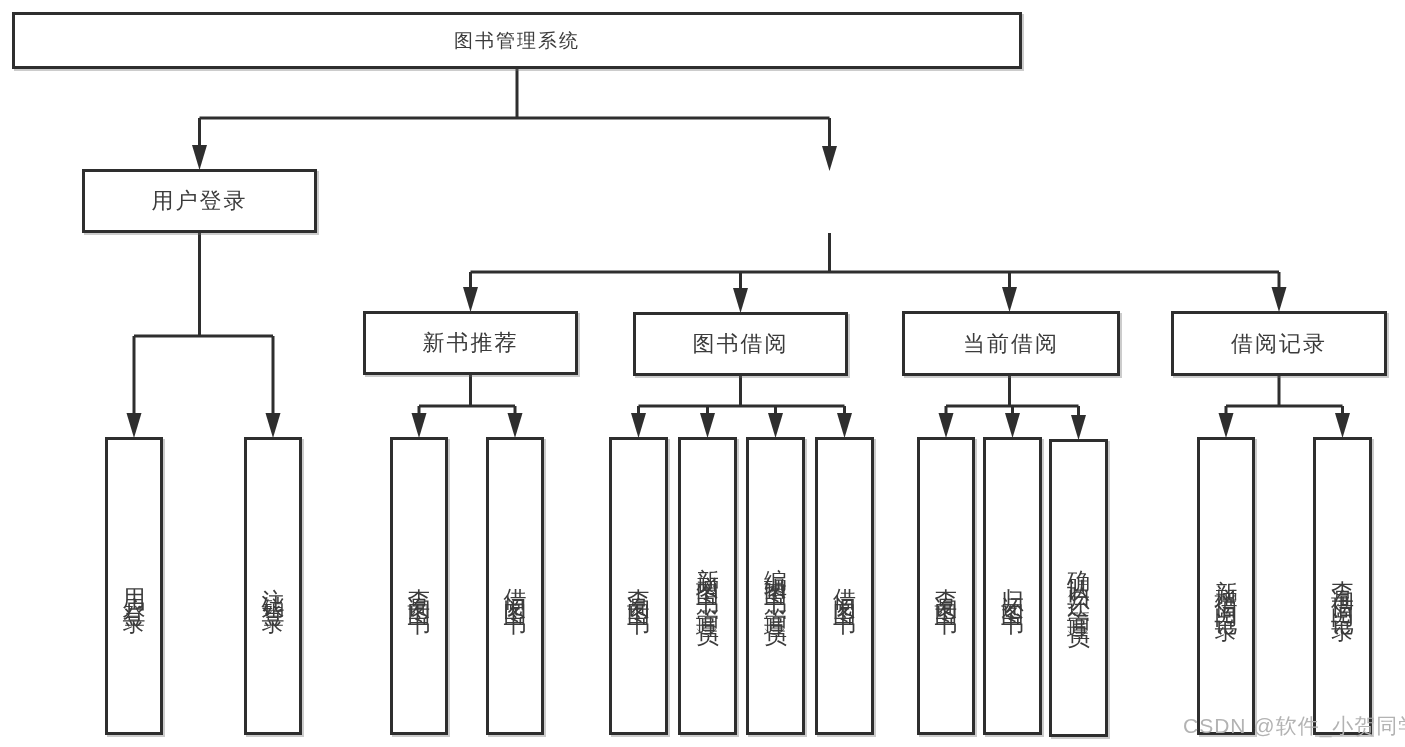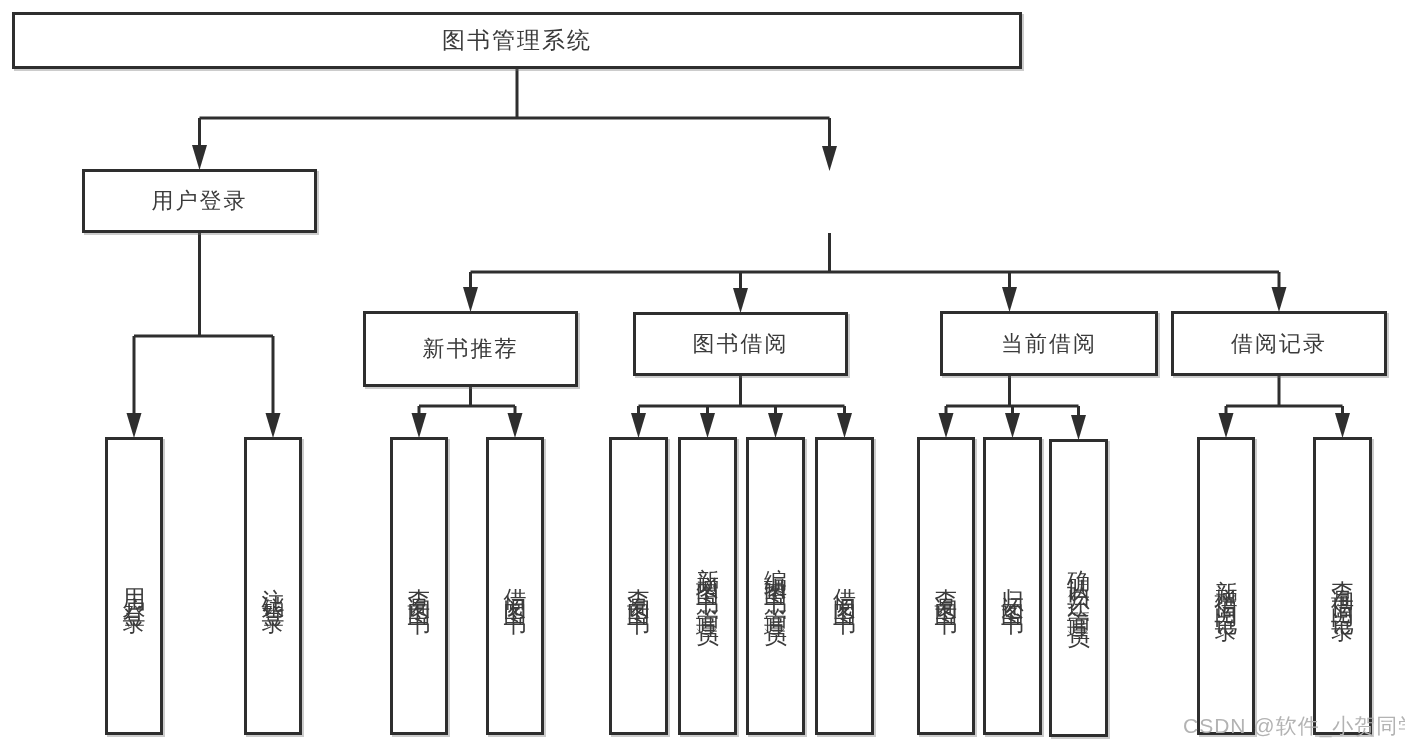--- a/index.html
+++ b/index.html
@@ -18,21 +18,21 @@
     border:3px solid #2e2e2e;
     box-shadow:2px 2px 0 rgba(110,110,110,.35);
     display:flex;align-items:center;justify-content:center;
     color:#3b3b3b;
   }
   .node.h .label{
     font-size:22px;
     letter-spacing:2px;
     white-space:nowrap;
   }
-  .node.root .label{font-size:23px;}
+  .node.root .label{font-size:19px;}
   .node.v .label{
     writing-mode:vertical-rl;
     text-orientation:mixed;
     font-size:23px;
     letter-spacing:8px;
     line-height:1;
   }
   #watermark{
     position:absolute;
     left:1183px;top:712px;
@@ -101,27 +101,27 @@
       <line x1="1342.5" y1="406" x2="1342.5" y2="417" stroke="#2e2e2e" stroke-width="3"></line>
       <polygon points="1335,413 1350,413 1342.5,438" fill="#2e2e2e"></polygon>
     </svg>
   <div id="watermark">CSDN @软件_小贺同学</div>
 <div class="node h root" style="left: 12px; top: 12px; width: 1010px; height: 57px;">
       <span class="label">图书管理系统</span>
     </div>
     <div class="node h" style="left: 82px; top: 169px; width: 235px; height: 64px;">
       <span class="label">用户登录</span>
     </div>
-    <div class="node h" style="left: 363px; top: 311px; width: 215px; height: 76px;">
+    <div class="node h" style="left: 363px; top: 311px; width: 215px; height: 64px;">
       <span class="label">新书推荐</span>
     </div>
     <div class="node h" style="left: 633px; top: 312px; width: 215px; height: 64px;">
       <span class="label">图书借阅</span>
     </div>
-    <div class="node h" style="left: 940px; top: 311px; width: 218px; height: 65px;">
+    <div class="node h" style="left: 902px; top: 311px; width: 218px; height: 65px;">
       <span class="label">当前借阅</span>
     </div>
     <div class="node h" style="left: 1171px; top: 311px; width: 216px; height: 65px;">
       <span class="label">借阅记录</span>
     </div>
     <div class="node v" style="left: 105px; top: 437px; width: 58px; height: 298px;">
       <span class="label">用户登录</span>
     </div>
     <div class="node v" style="left: 244px; top: 437px; width: 58px; height: 298px;">
       <span class="label">注销登录</span>

